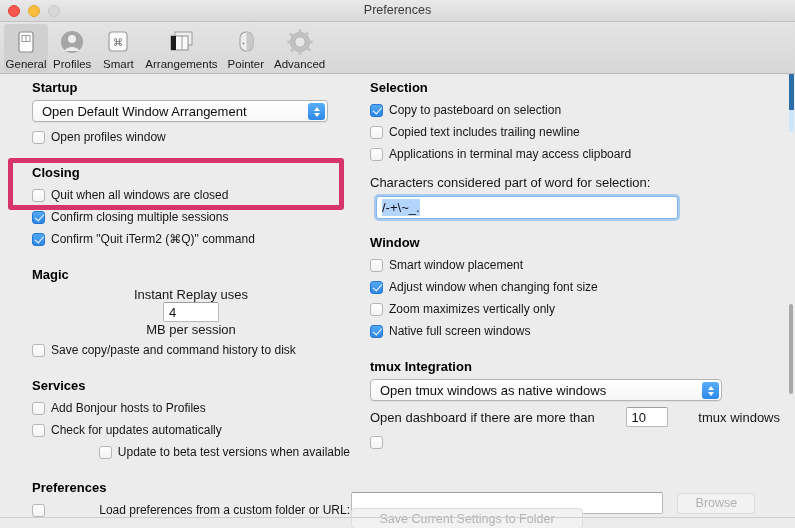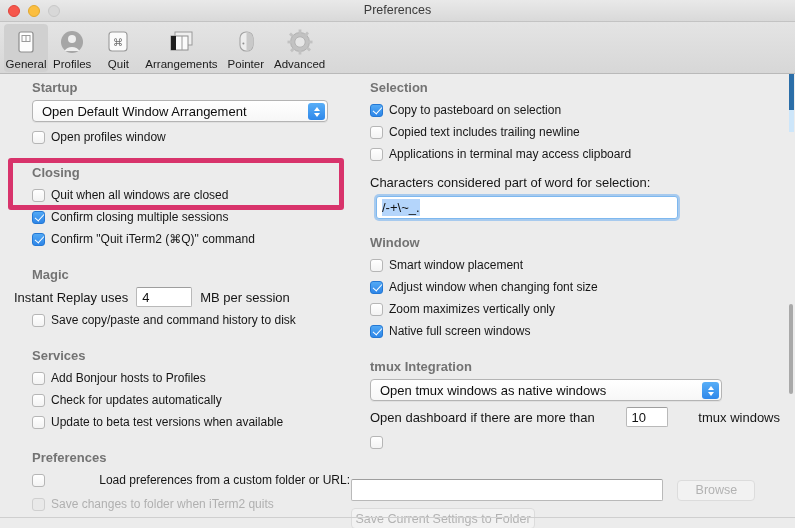--- a/index.html
+++ b/index.html
@@ -87,21 +87,21 @@
     height: 454px;
     background: #ececec;
     overflow: hidden;
   }
   .col-left  { position: absolute; left: 14px;  top: 6px; width: 336px; }
   .col-right { position: absolute; left: 370px; top: 6px; width: 410px; }
 
   .section-title {
     font-size: 13px;
     font-weight: bold;
-    color: #737373;
+    color: #000000;
     margin: 0 0 5px 0;
     padding-left: 18px;
   }
   .section-title.nopad { padding-left: 0; }
 
   .row {
     display: flex;
     align-items: center;
     min-height: 20px;
     margin-bottom: 2px;
@@ -312,21 +312,21 @@
       <span class="tlabel">Profiles</span>
     </div>
 
     <div class="tool">
       <span class="glyph">
         <svg width="26" height="26" viewBox="0 0 26 26">
           <rect x="4" y="3" width="18" height="19" rx="3" fill="#fbfbfb" stroke="#9a9a9a" stroke-width="1.1"></rect>
           <text x="13" y="16.5" font-size="10" fill="#6a6a6a" text-anchor="middle" font-family="DejaVu Sans, sans-serif">⌘</text>
         </svg>
       </span>
-      <span class="tlabel">Quit</span>
+      <span class="tlabel">Smart</span>
     </div>
 
     <div class="tool wide">
       <span class="glyph">
         <svg width="30" height="26" viewBox="0 0 30 26">
           <rect x="9" y="3" width="17" height="13" fill="#efefef" stroke="#9a9a9a" stroke-width="1"></rect>
           <rect x="5" y="7" width="17" height="14" fill="#fafafa" stroke="#8e8e8e" stroke-width="1"></rect>
           <rect x="5" y="7" width="5" height="14" fill="#1e1e1e"></rect>
           <line x1="16" y1="7" x2="16" y2="21" stroke="#9a9a9a" stroke-width="1"></line>
         </svg>
@@ -402,21 +402,21 @@
         <div class="row" style="margin-left:18px;">
           <span class="cb checked"></span>
           <span class="cb-label">Confirm "Quit iTerm2 (⌘Q)" command</span>
         </div>
       </div>
 
       <div class="gap"></div>
 
       <div>
         <div class="section-title">Magic</div>
-        <div class="row" style="">
+        <div class="row" style="margin-left:18px;flex-direction:column;">
           <span class="inline-label">Instant Replay uses</span>
           <span class="tf" style="width:56px; margin:0 8px;">
             <span>4</span>
           </span>
           <span class="inline-label">MB per session</span>
         </div>
         <div class="row" style="margin-left:18px; margin-top:3px;">
           <span class="cb"></span>
           <span class="cb-label">Save copy/paste and command history to disk</span>
         </div>
@@ -427,21 +427,21 @@
       <div>
         <div class="section-title">Services</div>
         <div class="row" style="margin-left:18px;">
           <span class="cb"></span>
           <span class="cb-label">Add Bonjour hosts to Profiles</span>
         </div>
         <div class="row" style="margin-left:18px;">
           <span class="cb"></span>
           <span class="cb-label">Check for updates automatically</span>
         </div>
-        <div class="row" style="margin-left:18px;">
+        <div class="row" style="margin-left:18px;justify-content:flex-end;">
           <span class="cb"></span>
           <span class="cb-label">Update to beta test versions when available</span>
         </div>
       </div>
 
       <div class="gap"></div>
 
       <div>
         <div class="section-title">Preferences</div>
         <div class="row" style="margin-left:18px;justify-content:space-between;">
@@ -518,29 +518,29 @@
             <span>10</span>
           </span>
           <span class="inline-label">tmux windows</span>
         </div>
         <div class="row" style="margin-top:5px;">
           <span class="cb"></span>
         </div>
       </div>
     </div>
 
-    <div style="position:absolute; left:351px; top:405px;">
+    <div style="position:absolute; left:351px; top:418px;">
       <span class="tf" style="width:312px; height:22px; display:inline-flex; vertical-align:middle;">
         <span placeholder=""></span>
       </span>
       <span class="btn disabled" style="margin-left:10px; vertical-align:middle; width:78px;">Browse</span>
     </div>
 
     <div style="position:absolute; left:351px; top:434px;">
-      <span class="btn disabled" style="width:184px;">Save Current Settings to Folder</span>
+      <span class="btn disabled" style="width:232px;">Save Current Settings to Folder</span>
     </div>
 
     <div class="highlight-box"></div>
 
     <div class="scrollbar">
       <div class="scroll-top-accent"></div>
       <div class="scroll-blue"></div>
       <div class="scroll-thumb"></div>
     </div>
 

